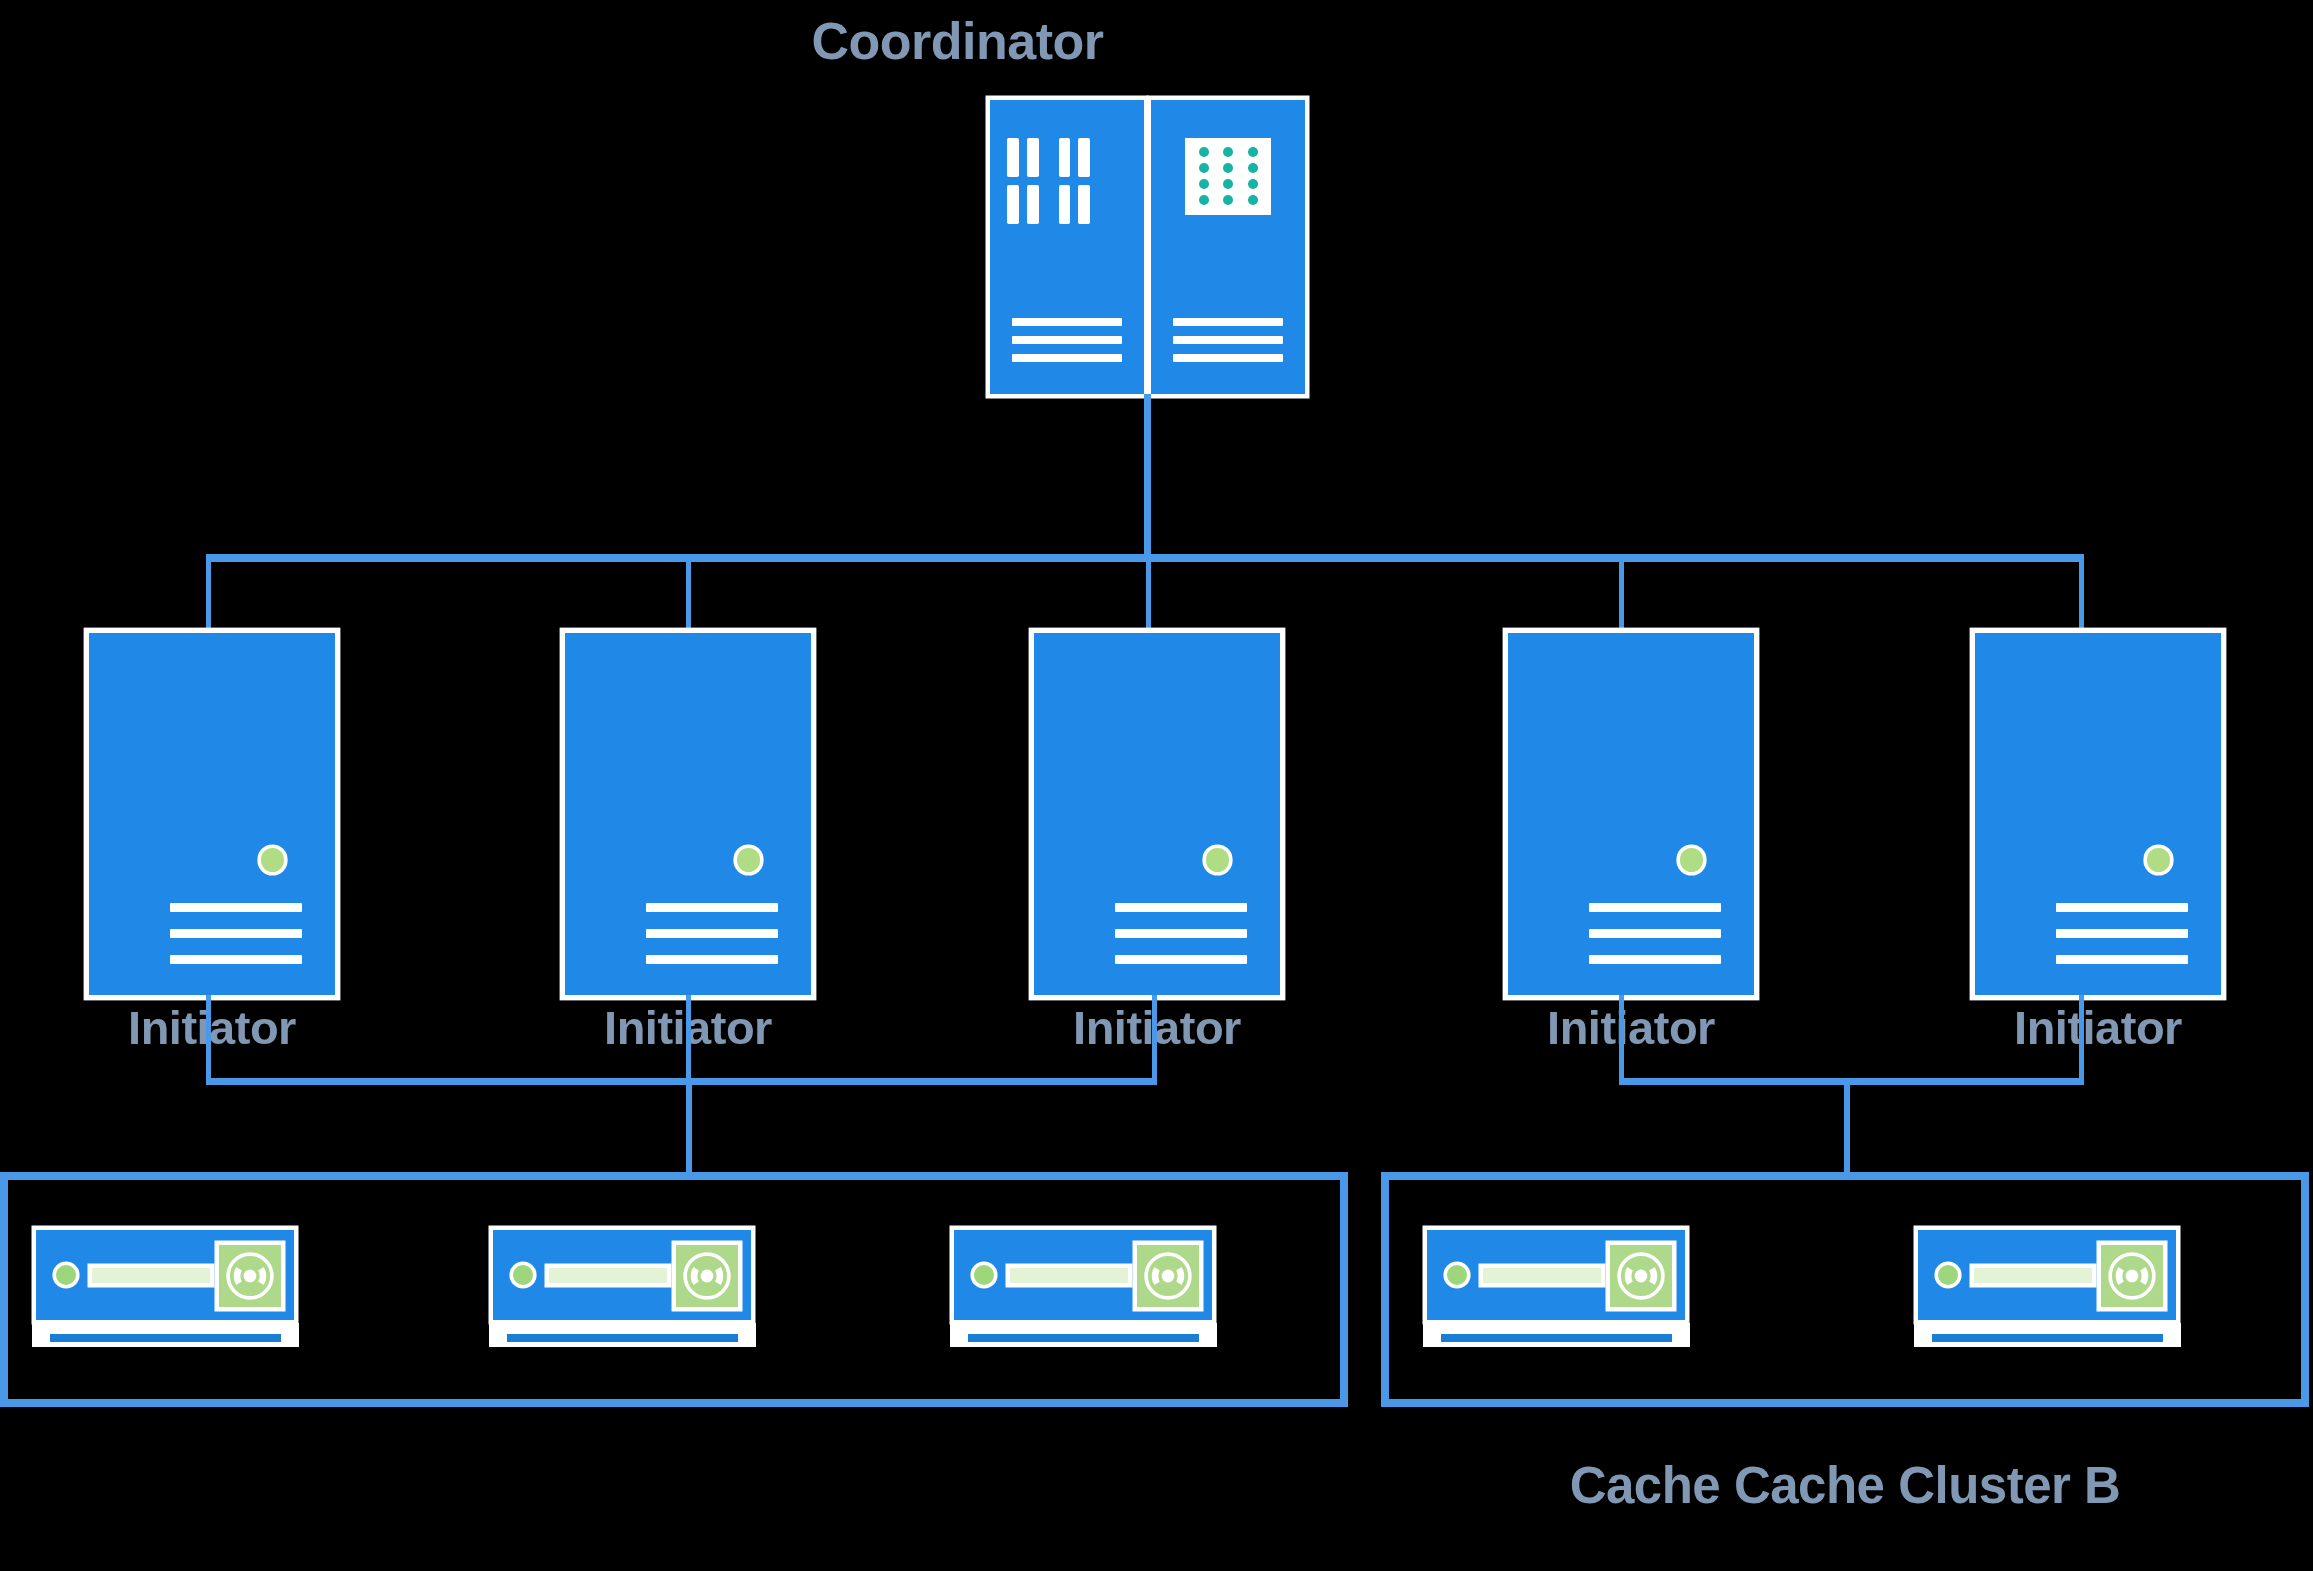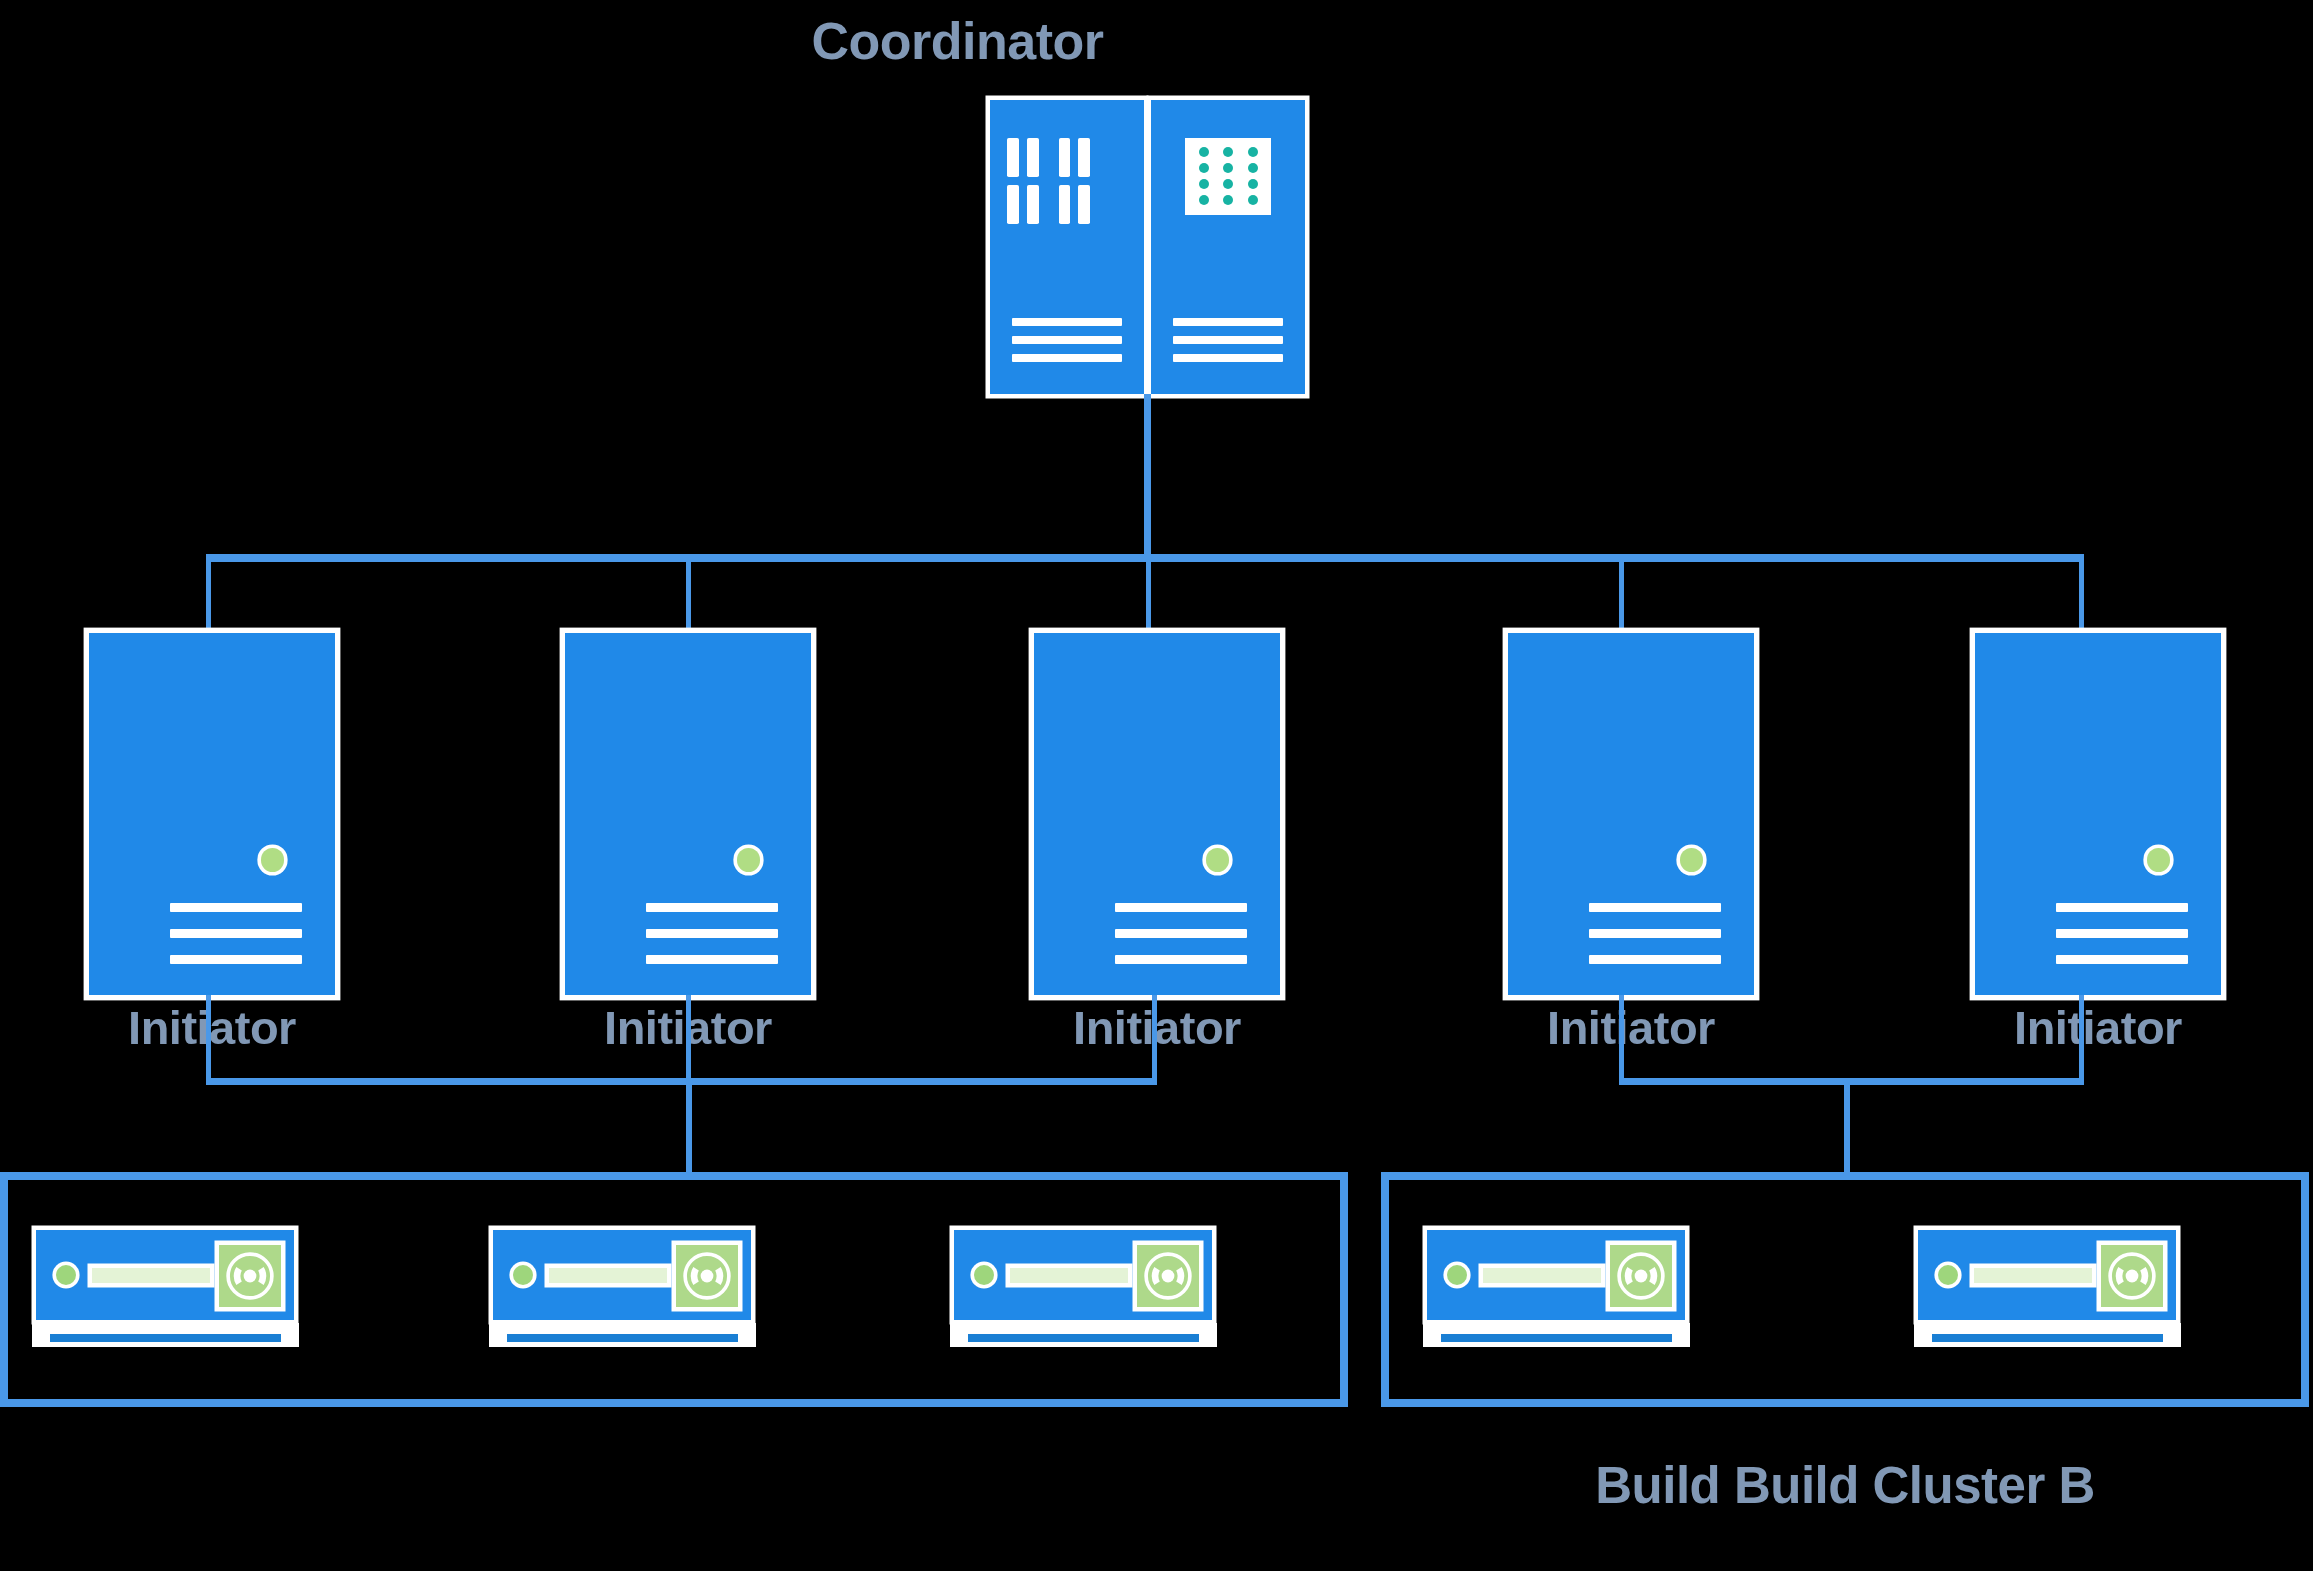--- a/index.html
+++ b/index.html
@@ -297,16 +297,16 @@
           <path d="M19 24 A20 20 0 0 0 19 44 L25 40 A13 13 0 0 1 25 28 Z" fill="#ffffff"></path>
           <path d="M49 24 A20 20 0 0 1 49 44 L43 40 A13 13 0 0 0 43 28 Z" fill="#ffffff"></path>
         </svg>
       </div>
     </div>
     <div class="cache-base">
       <div class="cache-base-bar"></div>
     </div>
   </div>
 
-  <div class="lbl lbl-cluster" style="left:1381px;top:1460px;width:928px;">Build Build Cluster B</div>
+  <div class="lbl lbl-cluster" style="left:1381px;top:1460px;width:928px;">Cache Cache Cluster B</div>
 
 </div>
 
 
 </body></html>

